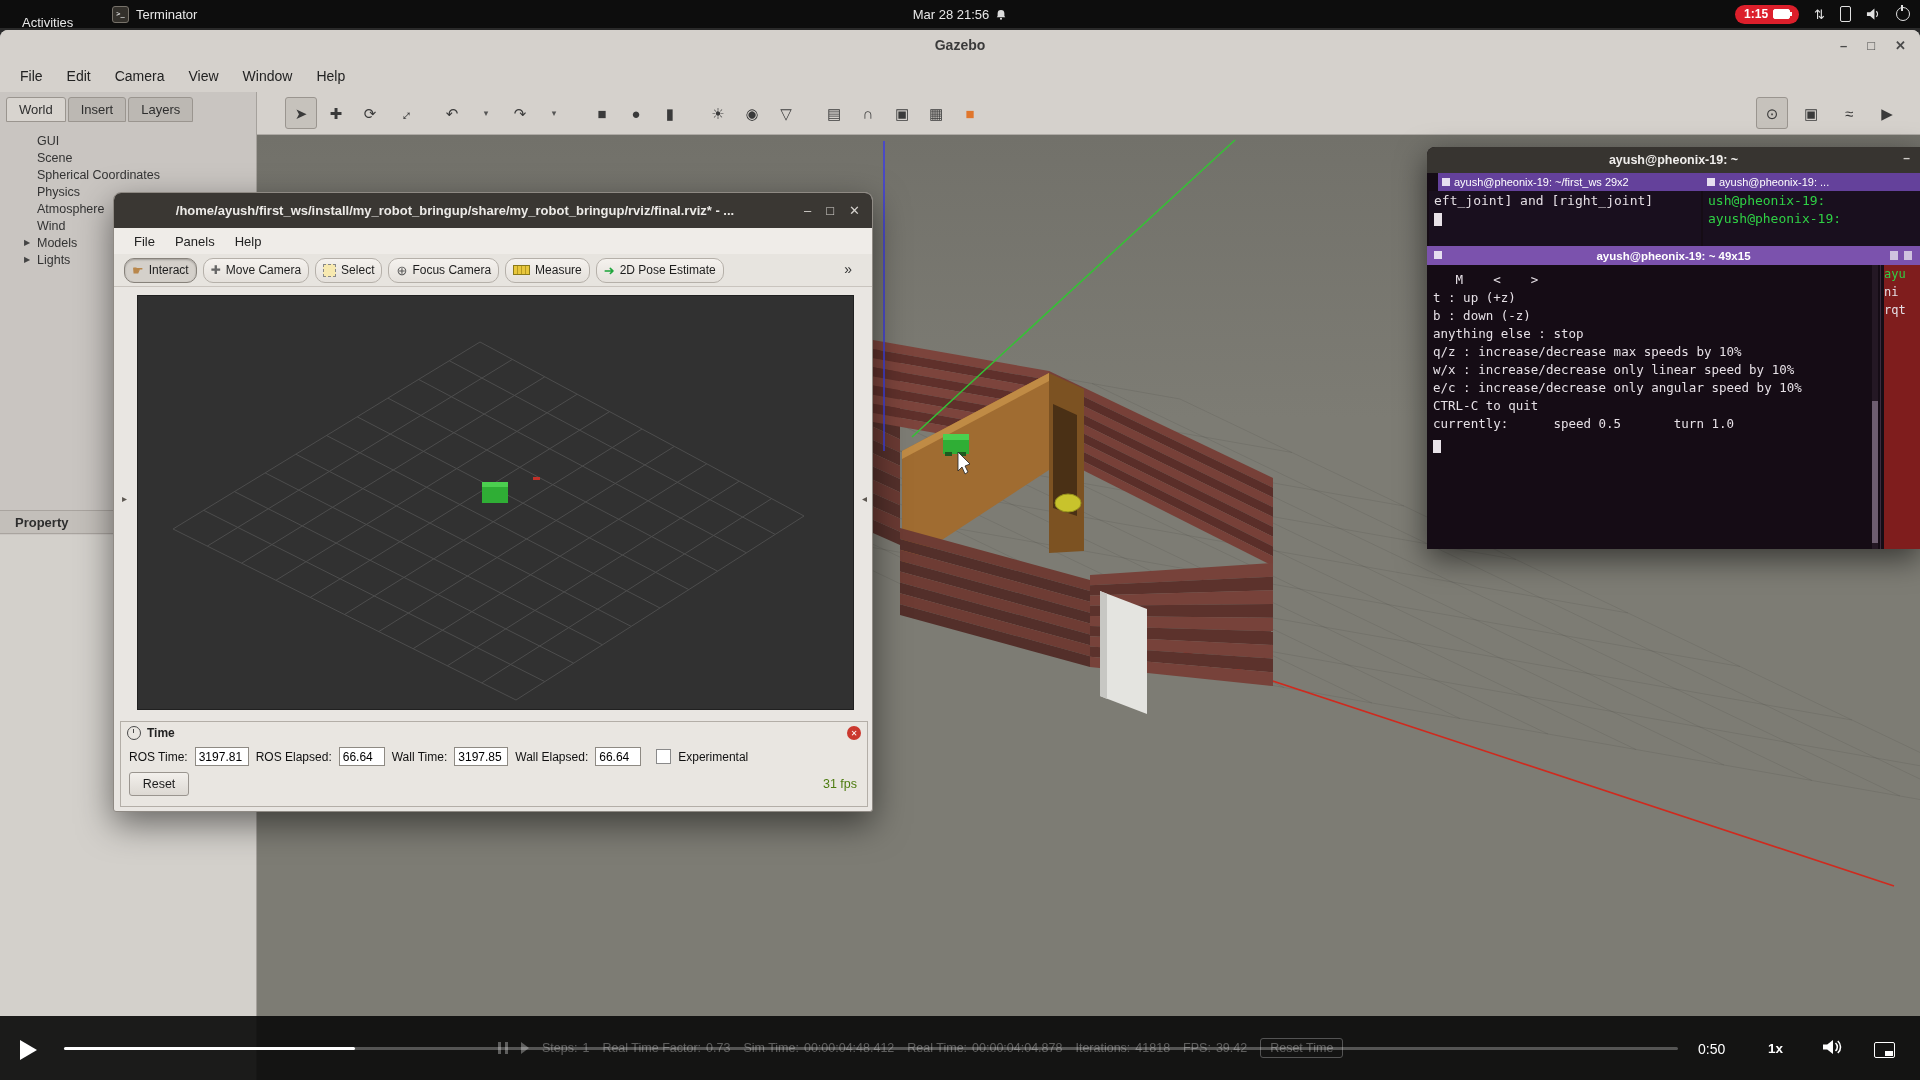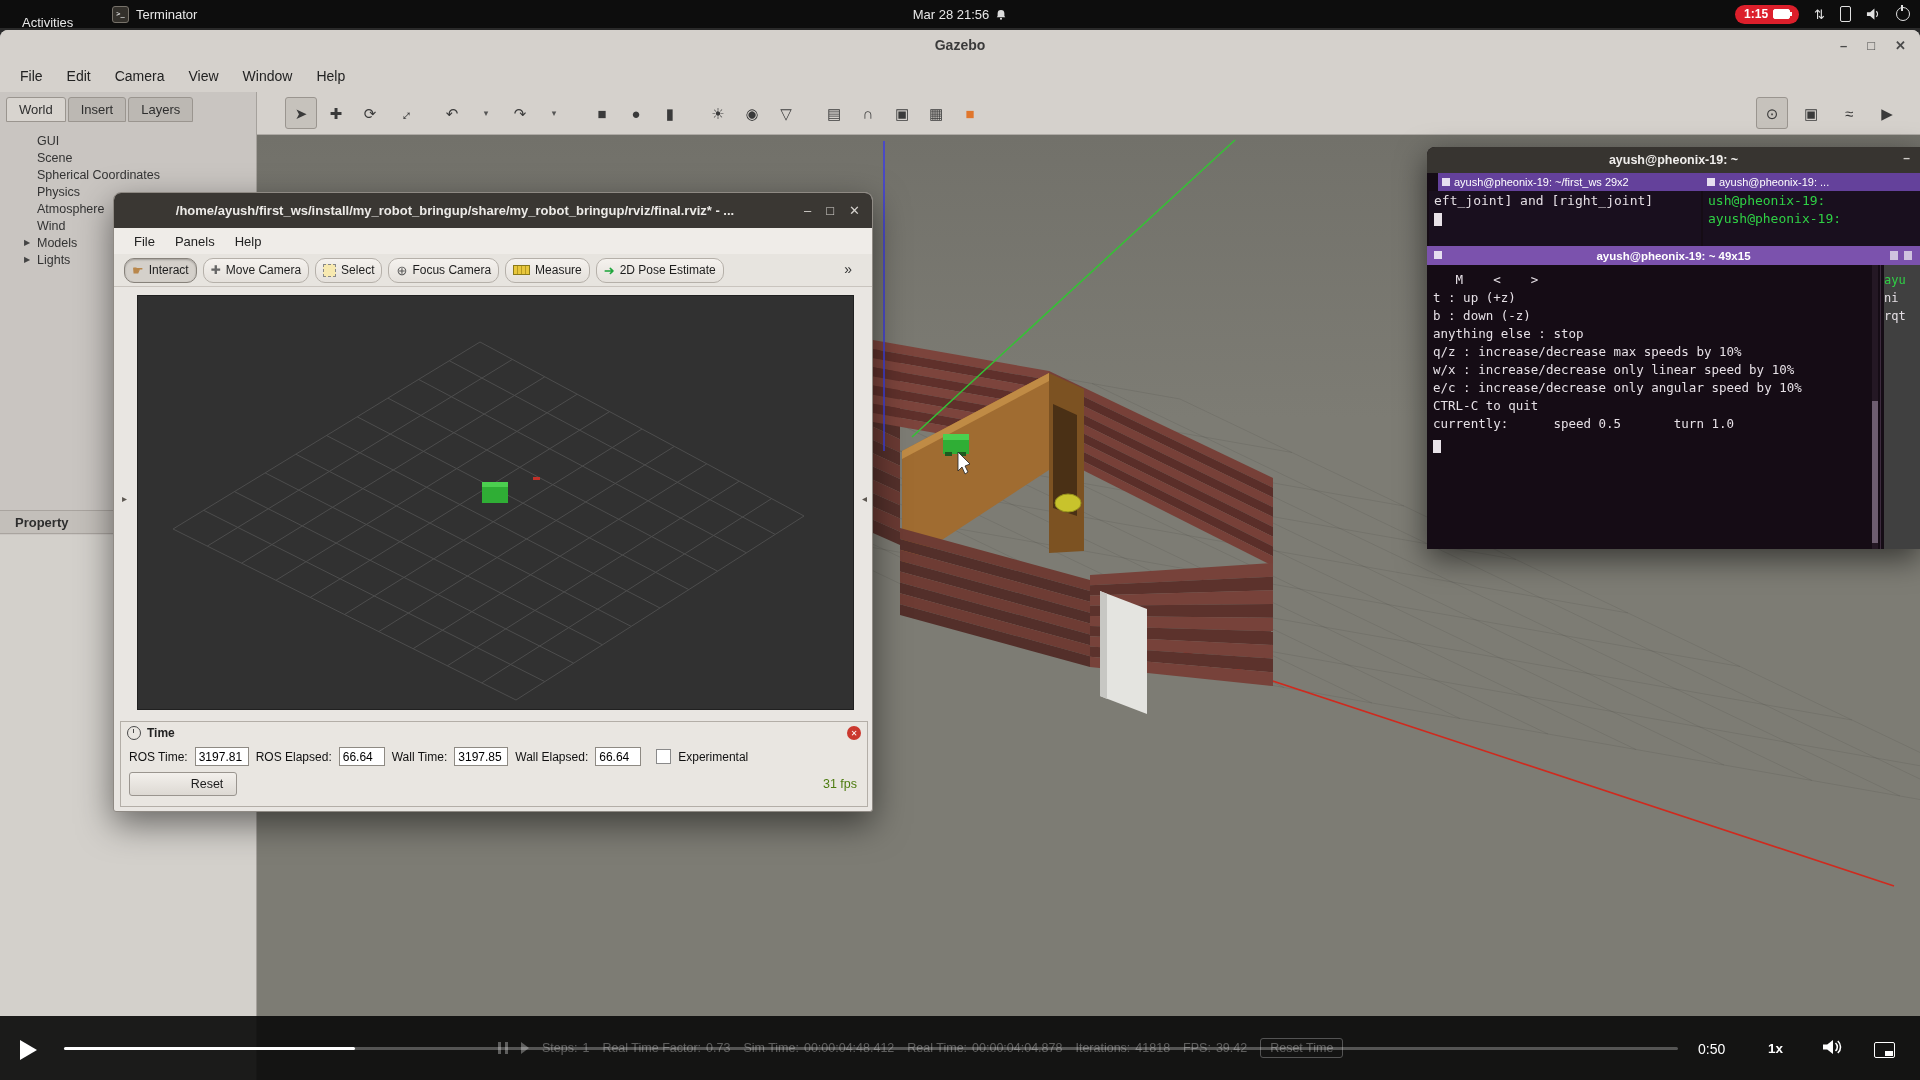--- a/index.html
+++ b/index.html
@@ -100,21 +100,21 @@
   .clock-ic::before{content:"";position:absolute;left:4.6px;top:2px;width:1.5px;height:4px;background:#4a4a4a;}
   #rv-time-title{font-weight:bold;font-size:12px;color:#222;}
   #rv-time-close{margin-left:auto;width:14px;height:14px;border-radius:50%;background:#cb382e;color:#fff;font-size:8px;
                  display:flex;align-items:center;justify-content:center;}
   #rv-time-fields{display:flex;align-items:center;gap:7px;padding:3px 8px 0 8px;font-size:12px;color:#111;}
   .rv-input{height:19px;border:1px solid #8e8a83;background:#fff;font:12px "Liberation Sans",sans-serif;padding:0 3px;box-sizing:border-box;}
   .w54{width:54px;} .w46{width:46px;}
   .rv-check{width:13px;height:13px;border:1px solid #8a8a8a;background:#fff;margin-left:8px;}
   #rv-time-bottom{display:flex;align-items:center;padding:6px 10px 0 8px;}
   #rv-reset{width:58px;height:22px;border:1px solid #9a958f;border-radius:3px;background:linear-gradient(#f3f0ec,#ddd9d3);
-            font-size:12.5px;color:#1c1c1c;display:flex;align-items:center;justify-content:center;padding-left:48px;}
+            font-size:12.5px;color:#1c1c1c;display:flex;align-items:center;justify-content:center;}
   #rv-fps{margin-left:auto;font-size:12.5px;color:#4d7c0f;}
 
   
   #term{position:absolute;left:1427px;top:147px;width:493px;height:402px;z-index:6;background:#150c15;
         border-radius:8px 0 0 0;box-shadow:0 10px 30px rgba(0,0,0,.55);font-family:"DejaVu Sans Mono",monospace;}
   #term-titlebar{position:absolute;left:0;top:0;right:0;height:26px;background:#373430;border-radius:8px 0 0 0;
                  display:flex;align-items:center;justify-content:center;color:#f0eeec;font:bold 12.5px "Liberation Sans",sans-serif;}
   #term-min{position:absolute;right:10px;top:4px;color:#cfccc8;font-size:12px;}
   .pane-title{position:absolute;height:18px;background:#64419b;color:#fff;display:flex;align-items:center;gap:4px;
               font:11px "Liberation Sans",sans-serif;padding:0 4px;box-sizing:border-box;white-space:nowrap;overflow:hidden;}
@@ -130,21 +130,21 @@
   #term-activebar{position:absolute;left:0;top:99px;right:0;height:19px;background:#7b52ad;color:#fff;
                   display:flex;align-items:center;justify-content:center;font:bold 11.5px "Liberation Sans",sans-serif;}
   #term-activebar .ptab-ic{position:absolute;left:7px;top:5px;}
   .mini-ic{position:absolute;top:5px;width:8px;height:9px;background:#cfc3df;}
   #term-main{position:absolute;left:0;top:118px;width:451px;bottom:0;background:#150c15;padding:6px 0 0 6px;box-sizing:border-box;overflow:hidden;}
   .tline{font-size:12.5px;line-height:18px;color:#e6e0e6;white-space:pre;}
   #term-cursor{margin-top:3px;}
   #term-scroll{position:absolute;left:445px;top:118px;width:6px;bottom:0;background:#241824;}
   #term-thumb{position:absolute;left:0;top:136px;width:6px;height:142px;background:#6e5e70;}
   #term-divider{position:absolute;left:453px;top:118px;width:1px;bottom:0;background:#3c2b3e;}
-  #term-sliver{position:absolute;left:457px;top:118px;right:0;bottom:0;background:#404040;padding-top:6px;}
+  #term-sliver{position:absolute;left:457px;top:118px;right:0;bottom:0;background:#7f1d1d;}
   .sl-line{font-size:12px;line-height:18px;color:#e4dee4;white-space:pre;}
   .sl-line.green{color:#2fd045;}
 
   
   #player{position:absolute;left:0;top:1016px;width:1920px;height:64px;background:rgba(11,11,11,0.92);z-index:30;}
   #ghost-row{position:absolute;left:498px;top:22px;width:1180px;display:flex;align-items:center;gap:13px;
              color:#d6d6d6;font-size:12.5px;opacity:.38;filter:blur(.4px);white-space:nowrap;overflow:hidden;}
   .gh-pause{width:10px;height:12px;border-left:3.5px solid #d6d6d6;border-right:3.5px solid #d6d6d6;box-sizing:border-box;}
   .gh-step{width:0;height:0;border-left:8px solid #d6d6d6;border-top:6px solid transparent;border-bottom:6px solid transparent;}
   .gh-pair{display:flex;gap:5px;}

